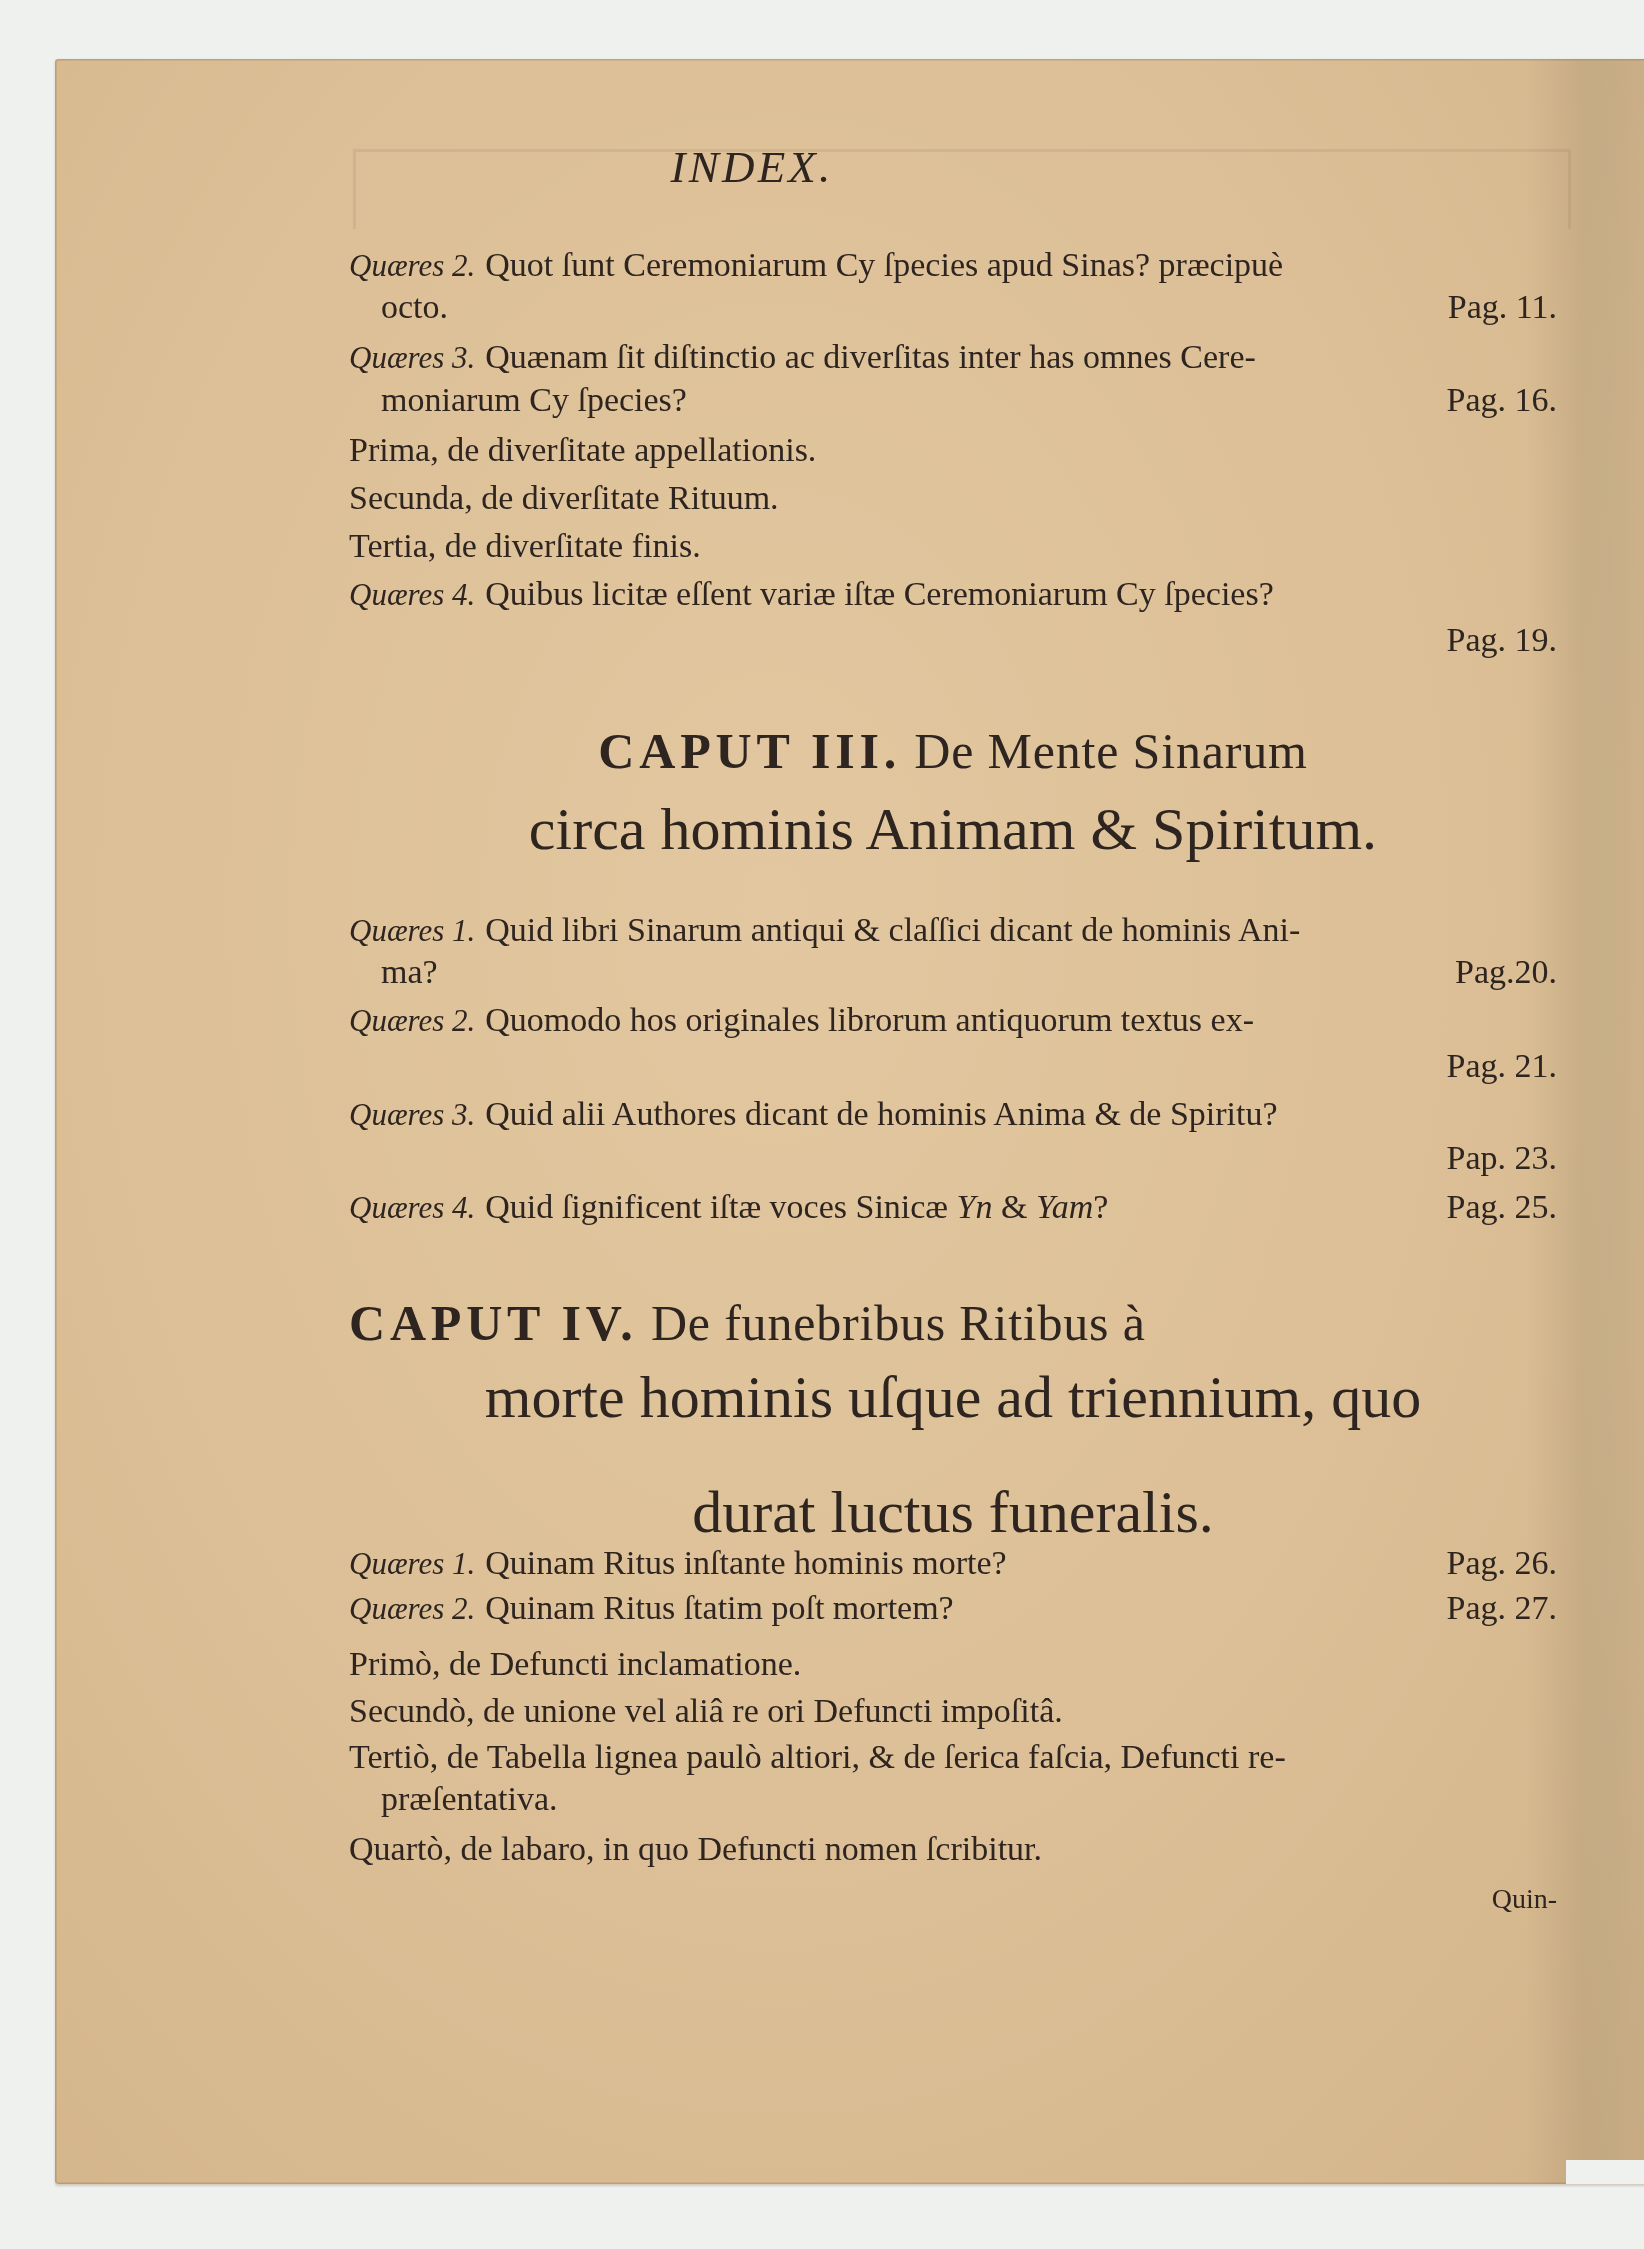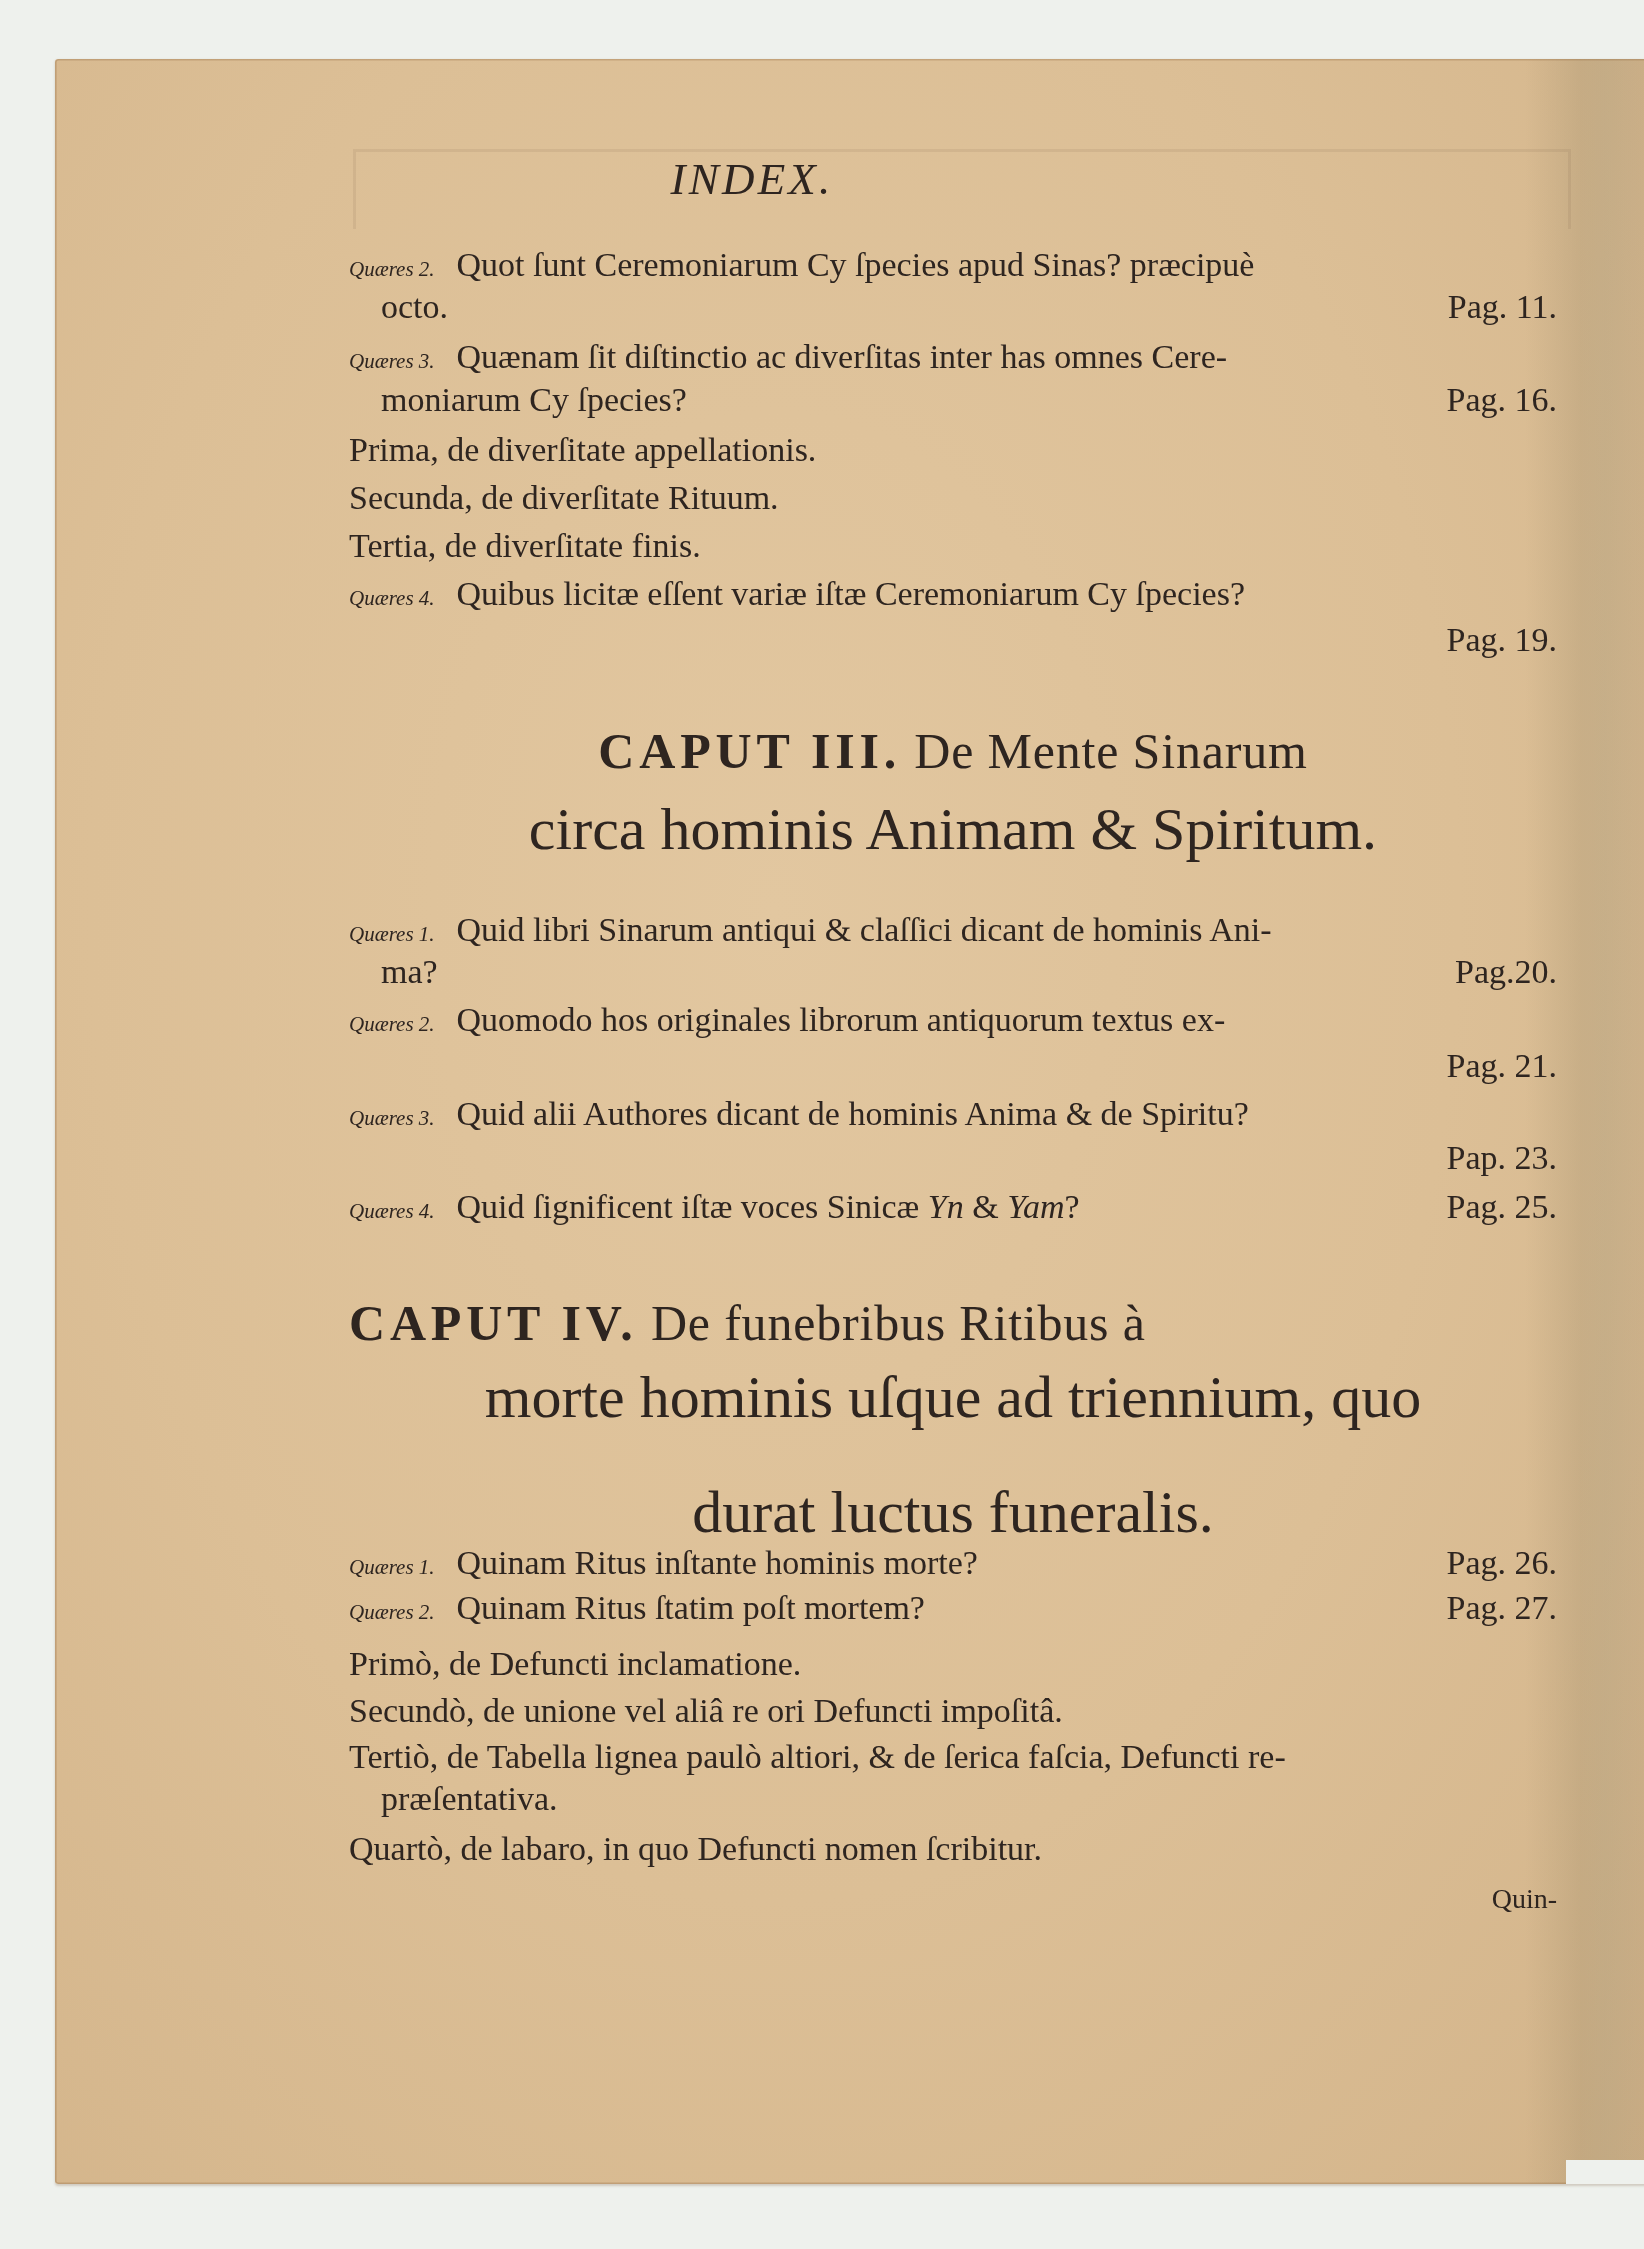--- a/index.html
+++ b/index.html
@@ -19,29 +19,29 @@
   }
   .page-bottom-right {
     position:absolute; left:1566px; top:2160px; width:79px; height:24px;
     background:#eef1ed;
   }
   .header-frame {
     position:absolute; left:353px; top:149px; width:1212px; height:77px;
     border:3.2px solid rgba(120,100,70,0.12); border-bottom:none;
   }
   .title {
-    position:absolute; left:0; width:1440px; top:153px; text-align:center;
+    position:absolute; left:0; width:1440px; top:141px; text-align:center;
     font-style:italic; font-size:45px; letter-spacing:3.2px; padding-left:64px; box-sizing:border-box;
   }
   .line {
     position:absolute; left:349px; width:1208px; font-size:34px; line-height:40px;
     white-space:nowrap;
   }
   .line.indent { left:381px; width:1176px; }
-  .line .lbl { font-style:italic; font-size:21px; margin-right:22px; }
+  .line .lbl { font-style:italic; font-size:31px; margin-right:10px; }
   .line .pg { position:absolute; right:0; top:0; }
   .cap {
     position:absolute; left:349px; width:1208px; text-align:center; white-space:nowrap;
   }
   .cap.big { font-size:50px; line-height:77px; letter-spacing:0.8px; }
   .cap.med { font-size:60px; line-height:56px; }
   .cap .capword { font-weight:bold; letter-spacing:4.8px; }
   .catch { position:absolute; right:87px; font-size:28px; }
   .it { font-style:italic; }
 </style>

